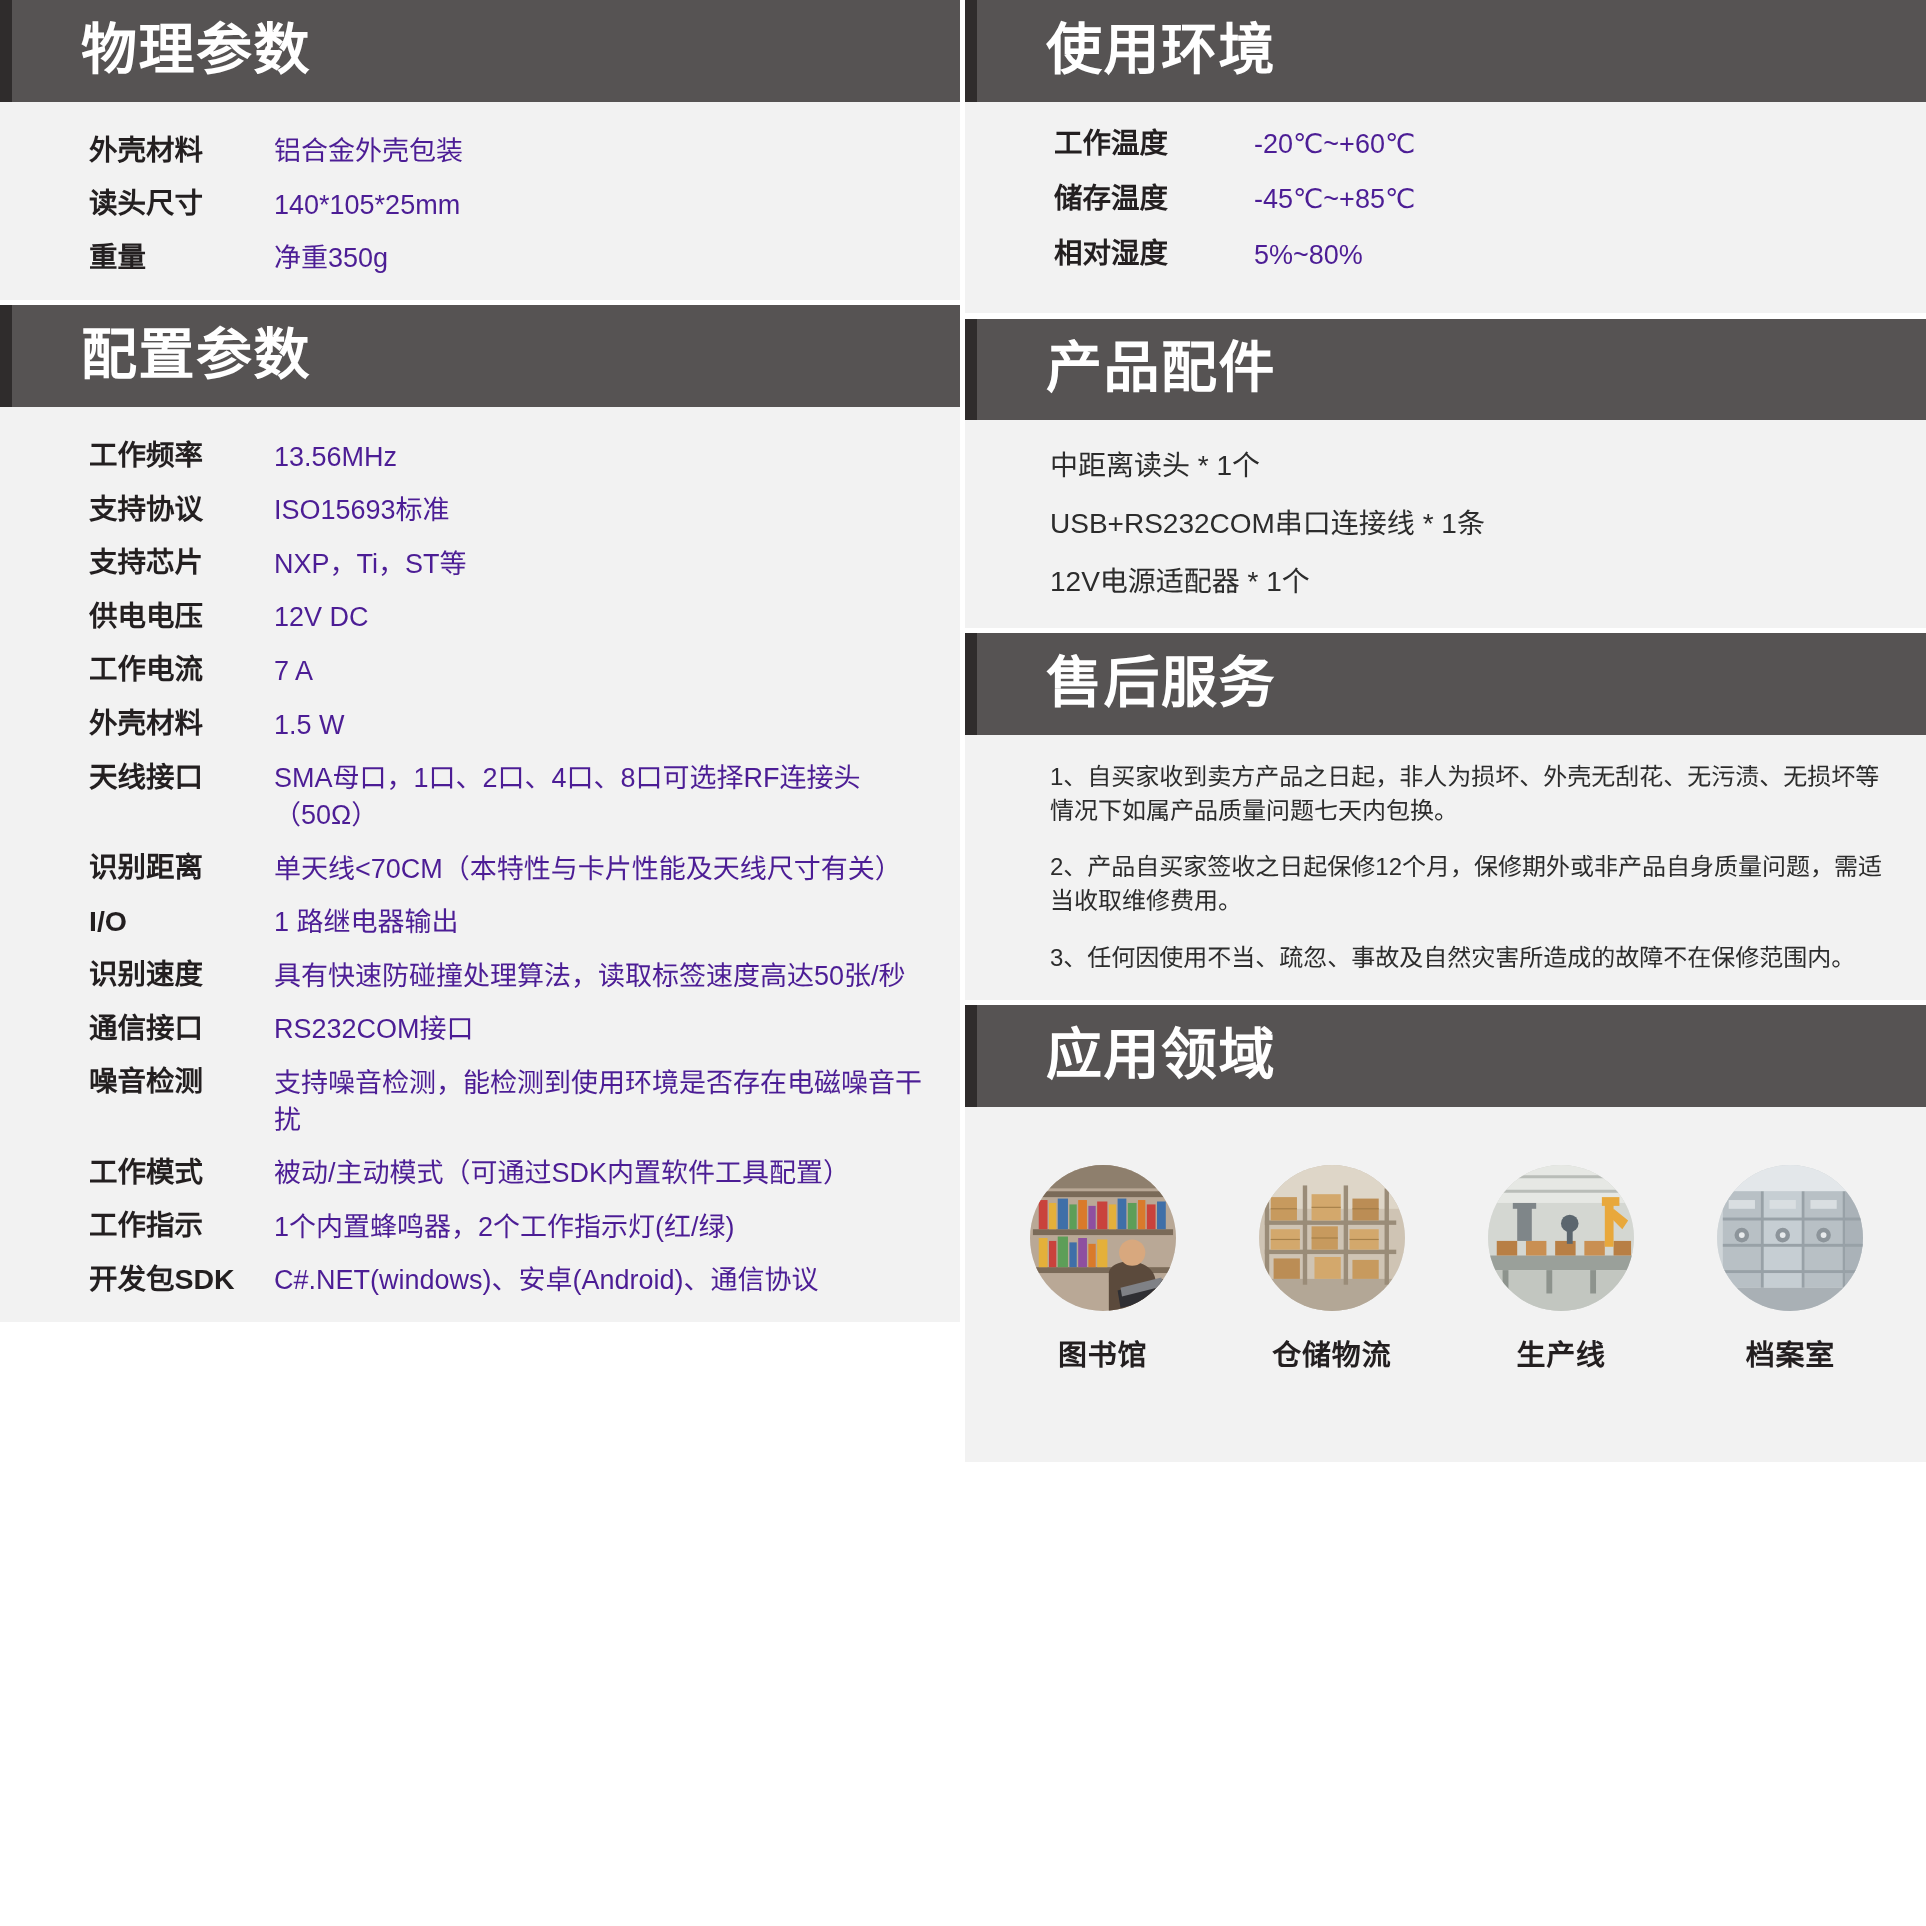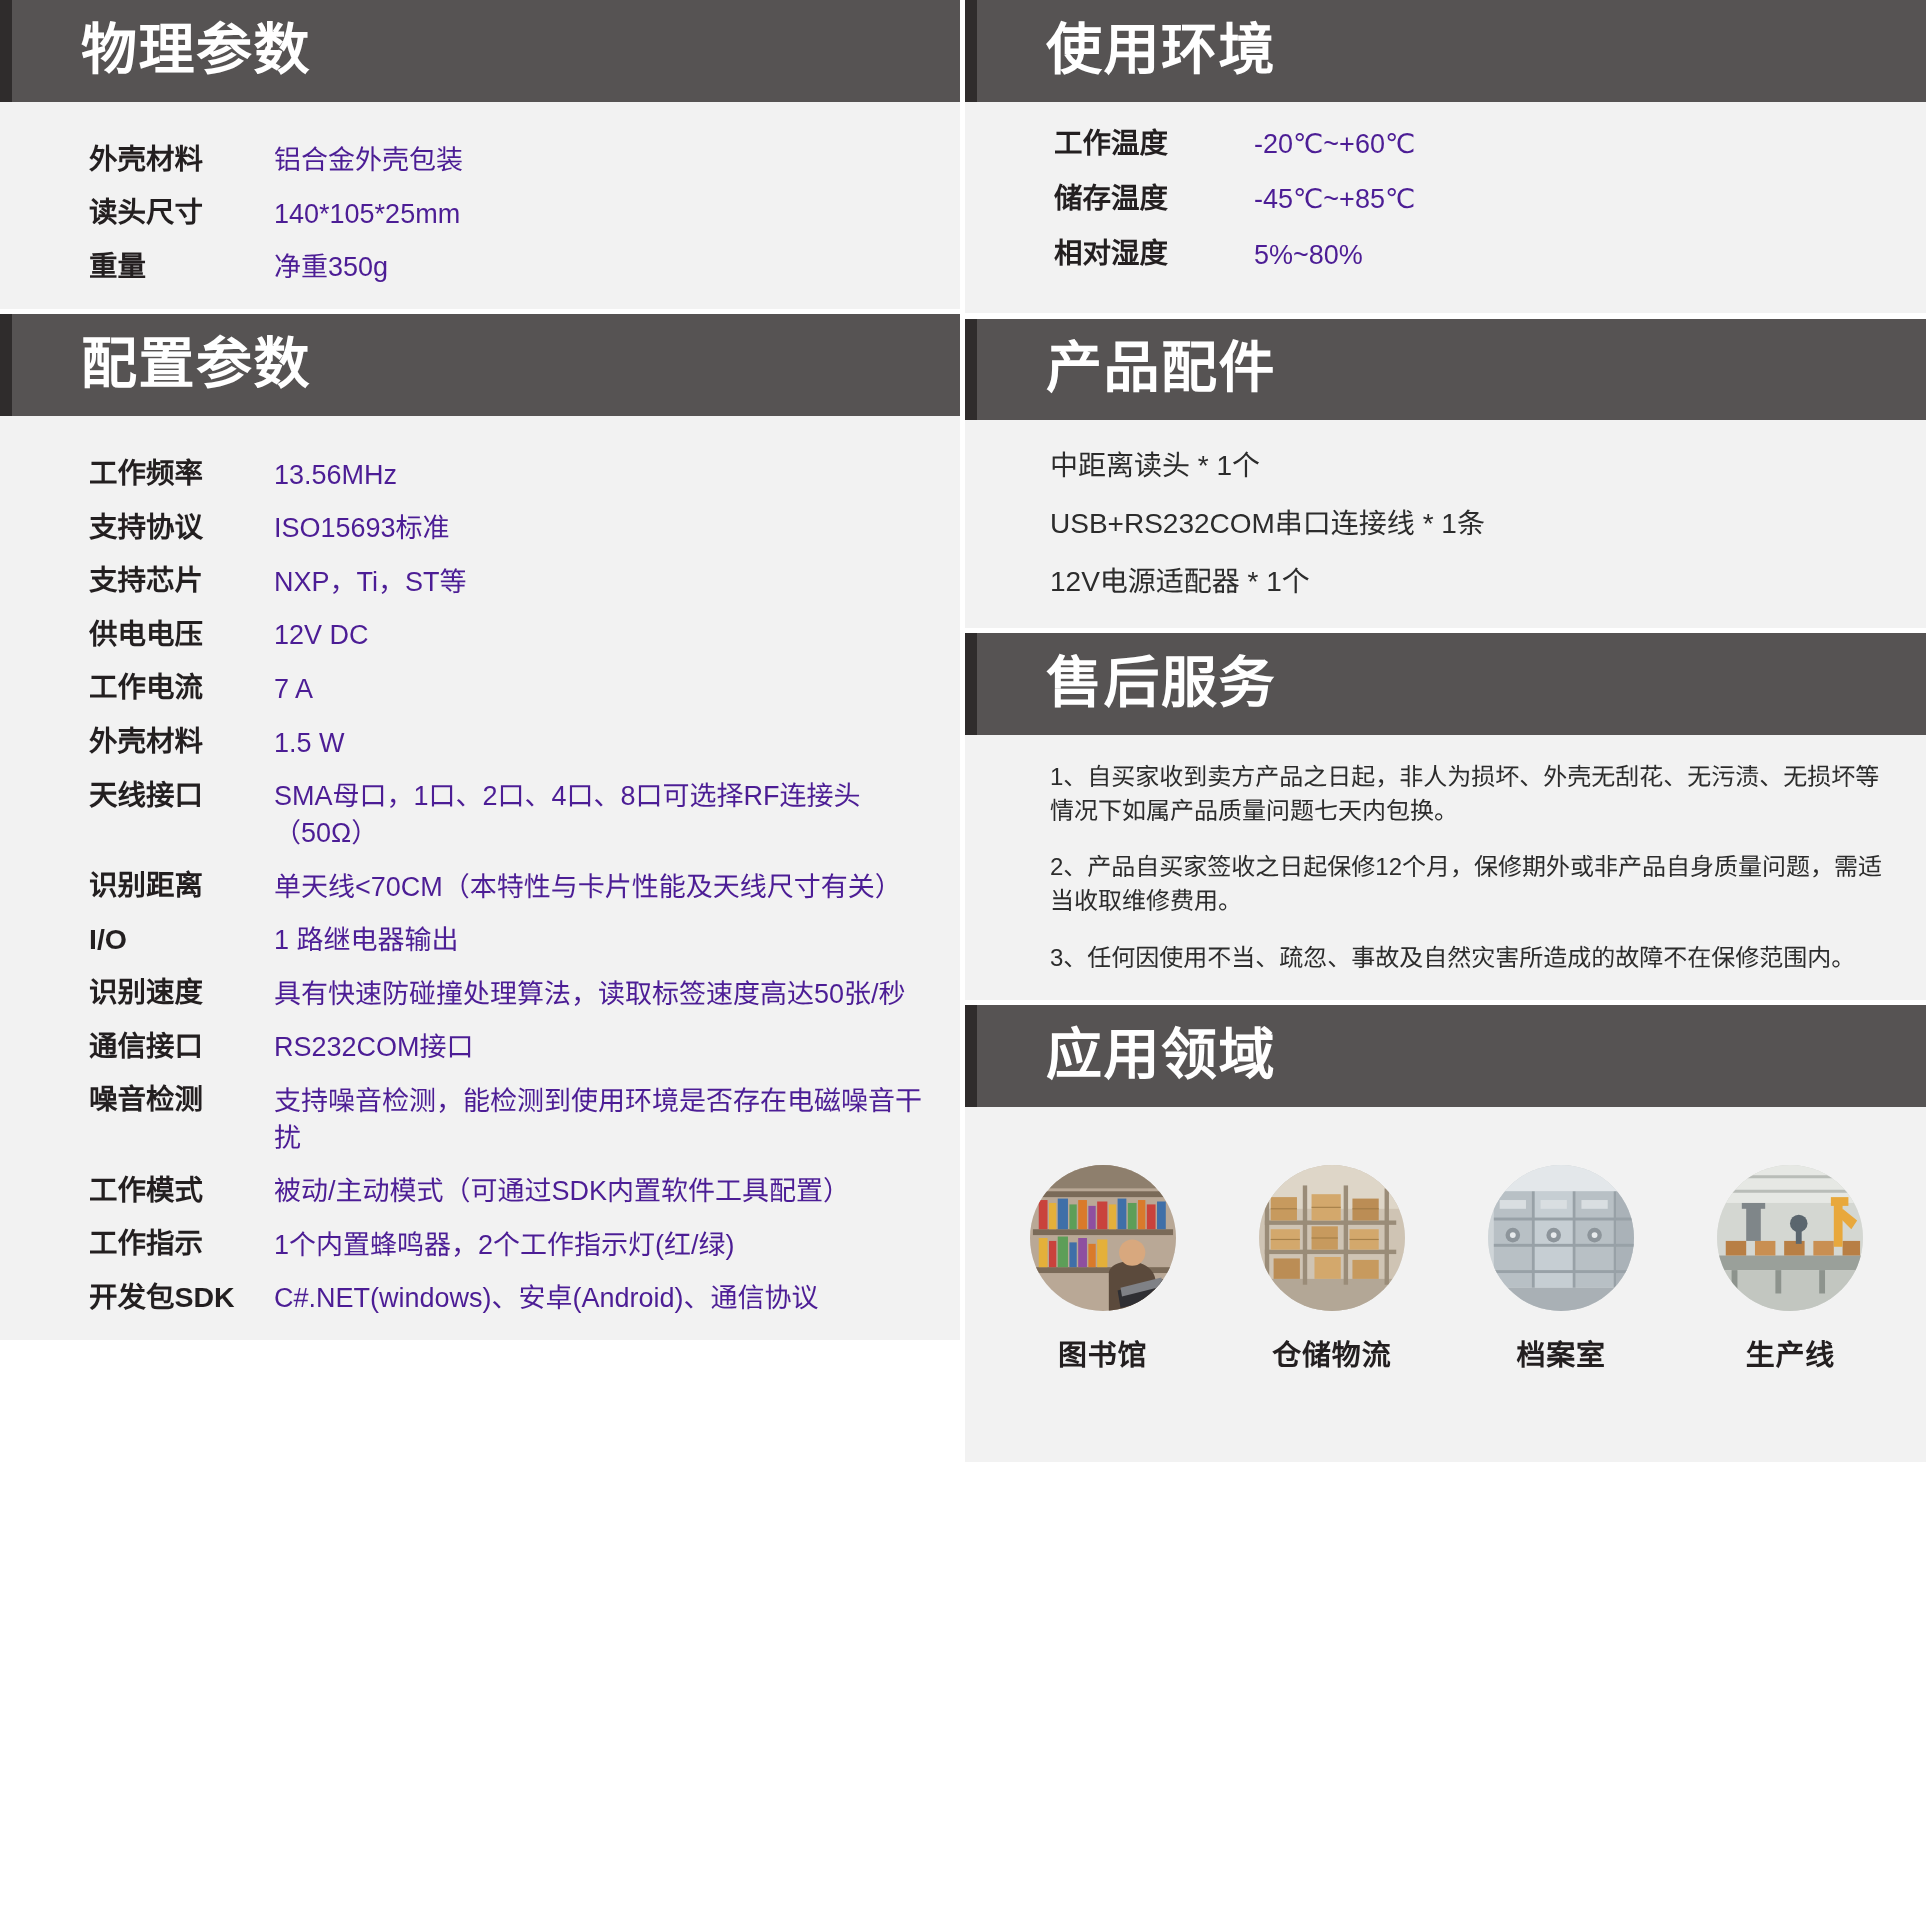--- a/index.html
+++ b/index.html
@@ -62,21 +62,21 @@
 
   
   .section-body {
     background: #f2f2f2;
     box-sizing: border-box;
   }
 
   
   .spec-list {
     box-sizing: border-box;
-    padding: 39px 27px 23px 89px;
+    padding: 30px 27px 23px 89px;
     display: block;
   }
   .spec-row {
     display: flex;
     flex-direction: row;
     align-items: flex-start;
     margin-bottom: 15.4px;
   }
   .spec-row:last-child { margin-bottom: 0; }
 
@@ -407,20 +407,59 @@
                 <line x1="62" y1="51" x2="82" y2="51"></line>
               </g>
             </svg>
           </div>
           <div class="app-label">仓储物流</div>
         </div>
 
         <div class="app-item">
           <div class="app-thumb">
             <svg viewBox="0 0 100 100" preserveAspectRatio="xMidYMid slice" aria-hidden="true">
+              <rect x="0" y="0" width="100" height="100" fill="#d4d7d2"></rect>
+              <rect x="0" y="0" width="100" height="26" fill="#e6e8e4"></rect>
+              <g stroke="#b9bdb8" stroke-width="2">
+                <line x1="0" y1="8" x2="100" y2="8"></line>
+                <line x1="0" y1="18" x2="100" y2="18"></line>
+              </g>
+              <rect x="0" y="62" width="100" height="10" fill="#9aa09a"></rect>
+              <rect x="0" y="72" width="100" height="28" fill="#c2c6c0"></rect>
+              <g fill="#8d938d">
+                <rect x="10" y="72" width="4" height="16"></rect>
+                <rect x="40" y="72" width="4" height="16"></rect>
+                <rect x="70" y="72" width="4" height="16"></rect>
+              </g>
+              <g>
+                <rect x="6" y="52" width="14" height="10" fill="#b87f45"></rect>
+                <rect x="26" y="52" width="14" height="10" fill="#c98f52"></rect>
+                <rect x="46" y="52" width="14" height="10" fill="#b87f45"></rect>
+                <rect x="66" y="52" width="14" height="10" fill="#c98f52"></rect>
+                <rect x="86" y="52" width="12" height="10" fill="#b87f45"></rect>
+              </g>
+              <g fill="#e8a83c">
+                <rect x="80" y="26" width="6" height="30"></rect>
+                <rect x="78" y="22" width="12" height="6"></rect>
+              </g>
+              <path d="M86 30 L96 38 L92 44 L84 36 Z" fill="#e8a83c"></path>
+              <g fill="#7f8689">
+                <rect x="20" y="28" width="10" height="24"></rect>
+                <rect x="17" y="26" width="16" height="4"></rect>
+              </g>
+              <circle cx="56" cy="40" r="6" fill="#5b666e"></circle>
+              <rect x="54" y="40" width="4" height="14" fill="#5b666e"></rect>
+            </svg>
+          </div>
+          <div class="app-label">生产线</div>
+        </div>
+
+        <div class="app-item">
+          <div class="app-thumb">
+            <svg viewBox="0 0 100 100" preserveAspectRatio="xMidYMid slice" aria-hidden="true">
               <rect x="0" y="0" width="100" height="100" fill="#cfd5d8"></rect>
               <rect x="0" y="0" width="100" height="18" fill="#e3e7ea"></rect>
               <rect x="0" y="84" width="100" height="16" fill="#a9b0b5"></rect>
               <g>
                 <rect x="4" y="18" width="26" height="66" fill="#b8c0c5"></rect>
                 <rect x="32" y="18" width="26" height="66" fill="#c6ced3"></rect>
                 <rect x="60" y="18" width="26" height="66" fill="#b8c0c5"></rect>
                 <rect x="88" y="18" width="12" height="66" fill="#aab2b8"></rect>
               </g>
               <g fill="#98a1a7">
@@ -444,59 +483,20 @@
               <g fill="#d9dee1">
                 <rect x="8" y="24" width="18" height="6"></rect>
                 <rect x="36" y="24" width="18" height="6"></rect>
                 <rect x="64" y="24" width="18" height="6"></rect>
               </g>
             </svg>
           </div>
           <div class="app-label">档案室</div>
         </div>
 
-        <div class="app-item">
-          <div class="app-thumb">
-            <svg viewBox="0 0 100 100" preserveAspectRatio="xMidYMid slice" aria-hidden="true">
-              <rect x="0" y="0" width="100" height="100" fill="#d4d7d2"></rect>
-              <rect x="0" y="0" width="100" height="26" fill="#e6e8e4"></rect>
-              <g stroke="#b9bdb8" stroke-width="2">
-                <line x1="0" y1="8" x2="100" y2="8"></line>
-                <line x1="0" y1="18" x2="100" y2="18"></line>
-              </g>
-              <rect x="0" y="62" width="100" height="10" fill="#9aa09a"></rect>
-              <rect x="0" y="72" width="100" height="28" fill="#c2c6c0"></rect>
-              <g fill="#8d938d">
-                <rect x="10" y="72" width="4" height="16"></rect>
-                <rect x="40" y="72" width="4" height="16"></rect>
-                <rect x="70" y="72" width="4" height="16"></rect>
-              </g>
-              <g>
-                <rect x="6" y="52" width="14" height="10" fill="#b87f45"></rect>
-                <rect x="26" y="52" width="14" height="10" fill="#c98f52"></rect>
-                <rect x="46" y="52" width="14" height="10" fill="#b87f45"></rect>
-                <rect x="66" y="52" width="14" height="10" fill="#c98f52"></rect>
-                <rect x="86" y="52" width="12" height="10" fill="#b87f45"></rect>
-              </g>
-              <g fill="#e8a83c">
-                <rect x="80" y="26" width="6" height="30"></rect>
-                <rect x="78" y="22" width="12" height="6"></rect>
-              </g>
-              <path d="M86 30 L96 38 L92 44 L84 36 Z" fill="#e8a83c"></path>
-              <g fill="#7f8689">
-                <rect x="20" y="28" width="10" height="24"></rect>
-                <rect x="17" y="26" width="16" height="4"></rect>
-              </g>
-              <circle cx="56" cy="40" r="6" fill="#5b666e"></circle>
-              <rect x="54" y="40" width="4" height="14" fill="#5b666e"></rect>
-            </svg>
-          </div>
-          <div class="app-label">生产线</div>
-        </div>
-
       </div>
     </div>
 
     <div class="spacer-flex"></div>
   </div>
 
 </div>
 
 
 </body></html>

